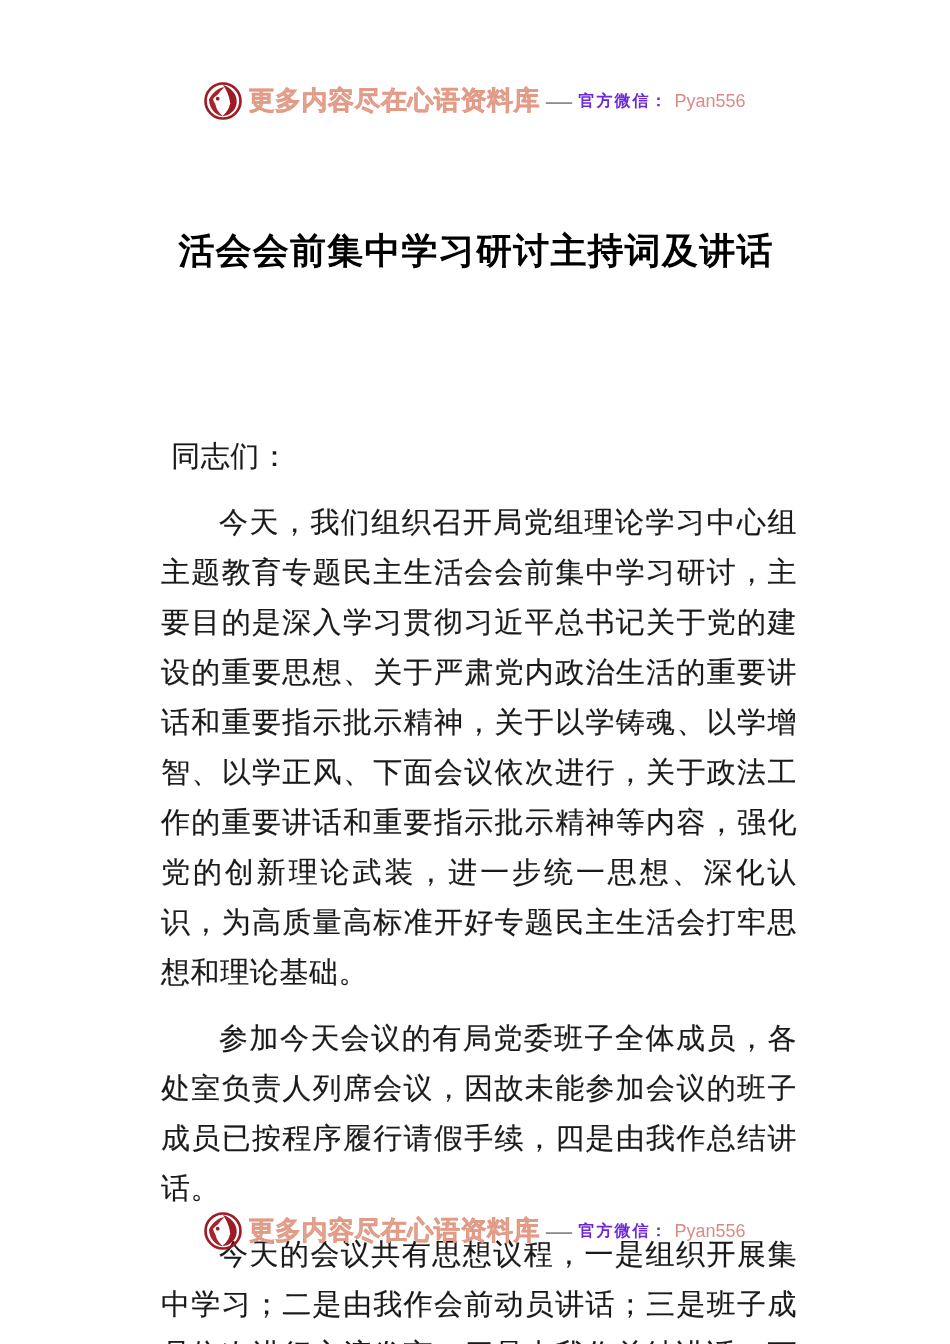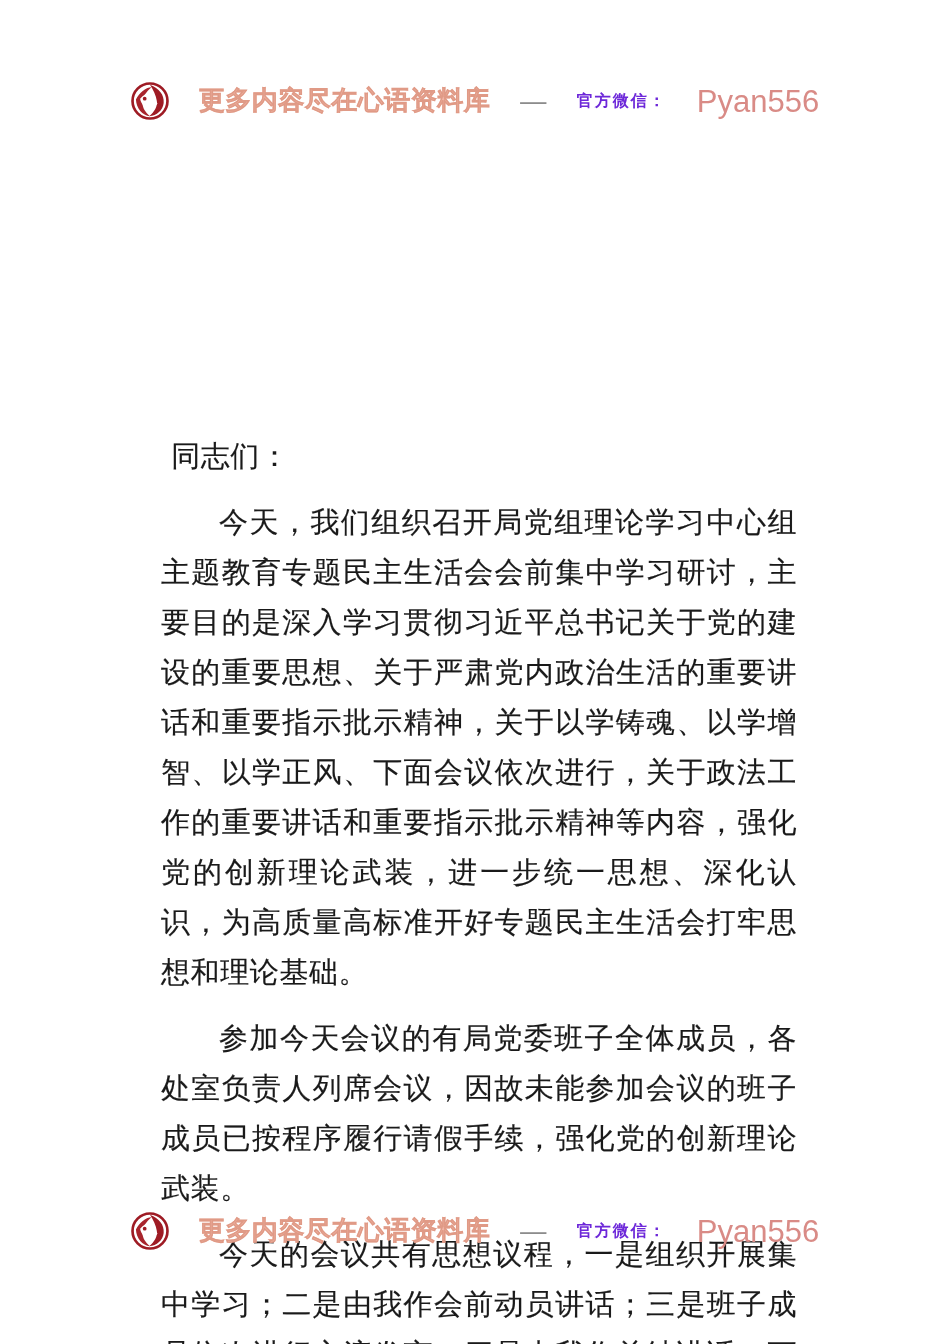--- a/index.html
+++ b/index.html
@@ -51,39 +51,38 @@
     display: block;
   }
 
   .wm-text {
     font-family: "Liberation Serif", "DejaVu Serif", serif;
     font-size: 26px;
     font-weight: bold;
     letter-spacing: 0.5px;
     white-space: nowrap;
     line-height: 1;
-    margin-left: 24px;
   }
   .wm-brand {
     color: #f0b6a6;
     -webkit-text-stroke: 0.6px #e09a86;
   }
   .wm-sep {
     color: #8c8c8c;
   }
   .wm-wechat {
     color: #6d28d9;
     font-size: 16px;
     letter-spacing: 2px;
   }
   .wm-handle {
     color: #d98b86;
     font-family: "Liberation Sans", "DejaVu Sans", sans-serif;
     font-weight: normal;
-    font-size: 31px;
+    font-size: 18px;
     letter-spacing: 0px;
   }
 
   
   .doc-title {
     position: absolute;
     top: 168px;
     left: 140px;
     width: 672px;
     font-family: "Liberation Serif", "DejaVu Serif", serif;
@@ -139,26 +138,27 @@
       <circle cx="36" cy="44" r="5" fill="#9e1b24"></circle>
       <circle cx="64" cy="56" r="5" fill="#ffffff"></circle>
     </svg>
     <span class="wm-text wm-brand">更多内容尽在心语资料库</span>
       <span class="wm-text wm-sep">—</span>
       <span class="wm-text wm-wechat">官方微信：</span>
       <span class="wm-text wm-handle">Pyan556</span>
   </div>
 
   <h1 class="doc-title">
+    <span class="tline tline-2">活会会前集中学习研讨主持词及讲话</span>
   </h1>
 
   <div class="doc-body">
     <p class="para para-salutation">同志们：</p>
     <p class="para">今天，我们组织召开局党组理论学习中心组主题教育专题民主生活会会前集中学习研讨，主要目的是深入学习贯彻习近平总书记关于党的建设的重要思想、关于严肃党内政治生活的重要讲话和重要指示批示精神，关于以学铸魂、以学增智、以学正风、下面会议依次进行，关于政法工作的重要讲话和重要指示批示精神等内容，强化党的创新理论武装，进一步统一思想、深化认识，为高质量高标准开好专题民主生活会打牢思想和理论基础。</p>
-    <p class="para">参加今天会议的有局党委班子全体成员，各处室负责人列席会议，因故未能参加会议的班子成员已按程序履行请假手续，强化党的创新理论武装。</p>
+    <p class="para">参加今天会议的有局党委班子全体成员，各处室负责人列席会议，因故未能参加会议的班子成员已按程序履行请假手续，四是由我作总结讲话。</p>
     <p class="para">今天的会议共有思想议程，一是组织开展集中学习；二是由我作会前动员讲话；三是班子成员依次进行交流发言；四是由我作总结讲话。下面会议依次进行。心语文创</p>
   </div>
 
   <div class="watermark watermark-footer">
     <svg class="wm-logo" viewBox="0 0 100 100" aria-hidden="true">
       <circle cx="50" cy="50" r="46" fill="none" stroke="#9e1b24" stroke-width="7"></circle>
       <path d="M50 7 C74 16 88 34 86 55 C84 74 68 88 48 90 C62 78 70 64 68 50 C66 34 58 20 50 7 Z" fill="#9e1b24"></path>
       <path d="M13 46 C22 28 38 15 54 14 C40 26 30 40 30 54 C30 68 38 80 50 90 C30 88 14 70 13 46 Z" fill="#a8242c"></path>
       <path d="M24 44 C32 34 44 28 54 30 C44 36 38 44 38 52 C38 60 44 68 52 72 C38 70 26 58 24 44 Z" fill="#ffffff"></path>
       <circle cx="36" cy="44" r="5" fill="#9e1b24"></circle>

